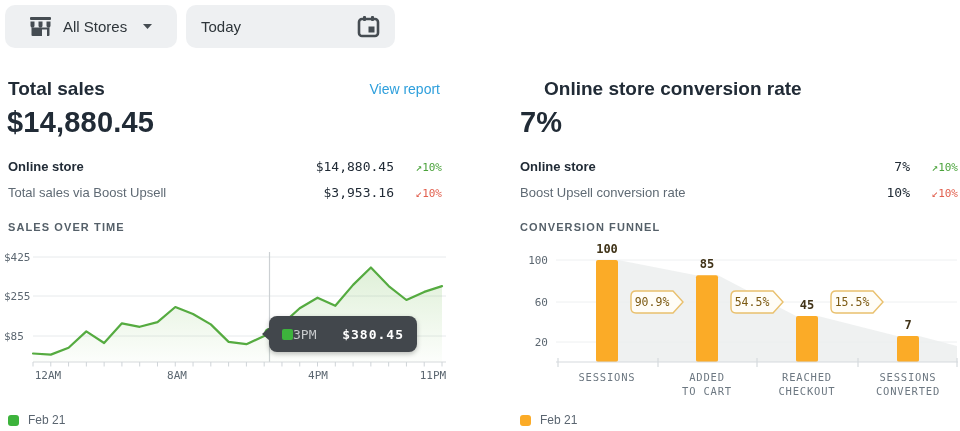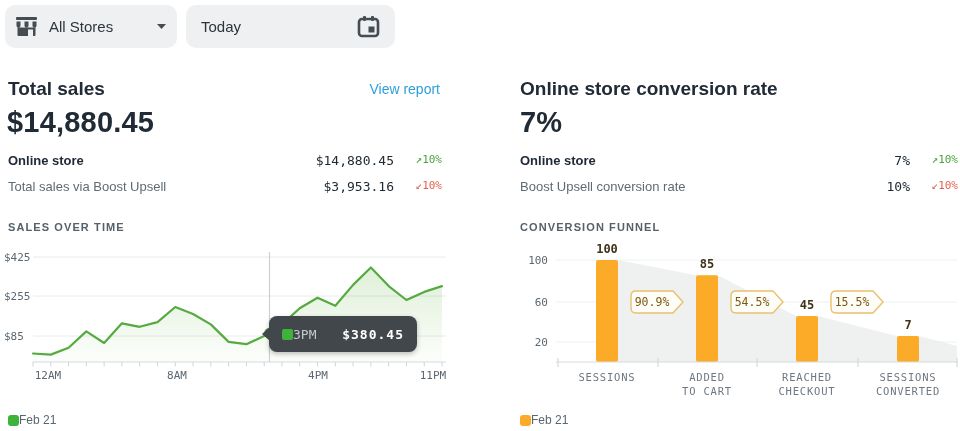--- a/index.html
+++ b/index.html
@@ -1,38 +1,38 @@
 <!DOCTYPE html>
 <html><head>
 <meta charset="utf-8">
 <style>
   html,body{margin:0;padding:0;background:#fff;}
   .canvas{position:relative;width:960px;height:431px;background:#ffffff;overflow:hidden;
           font-family:"Liberation Sans",sans-serif;-webkit-font-smoothing:antialiased;}
   
   .chip{position:absolute;top:5px;height:43px;background:#eef0f2;border-radius:10px;
         display:flex;align-items:center;box-sizing:border-box;cursor:pointer;}
-  #chip-store{left:5px;width:172px;padding:0 10px;gap:11px;}
+  #chip-store{left:5px;width:172px;padding:0 24px;gap:11px;}
   #chip-date{left:186px;width:209px;padding:0 15px;justify-content:space-between;}
   .chip-label{font-size:15px;color:#2e353a;font-weight:500;}
   .chev{margin-left:auto;}
   
   .panel-title{position:absolute;top:78px;font-size:19px;font-weight:700;color:#212b36;text-align:center;}
   #title-left{left:8px;}
-  #title-right{left:520px;}
+  #title-right{left:544px;}
   .view-report{position:absolute;top:81px;left:352px;width:88px;text-align:right;
                font-size:14px;color:#2e9fdc;cursor:pointer;}
   .big-value{position:absolute;top:106px;font-size:29px;font-weight:700;color:#212b36;letter-spacing:.2px;}
   #big-left{left:7px;}
   #big-right{left:520px;}
   
   .rows{position:absolute;top:153px;display:flex;flex-direction:column;gap:5px;}
   #rows-left{left:8px;width:434px;}
   #rows-right{left:520px;width:438px;}
-  .mrow{display:flex;align-items:flex-start;height:21px;font-size:13px;}
+  .mrow{display:flex;align-items:flex-end;height:21px;font-size:13px;}
   .mrow .lab{flex:1;color:#5f6a74;}
   .mrow.first .lab{font-weight:700;color:#212b36;}
   .mrow .val{font-family:"DejaVu Sans Mono",monospace;font-size:13px;color:#212b36;}
   .mrow .delta{width:48px;text-align:right;font-family:"DejaVu Sans Mono",monospace;font-size:11px;}
   .delta.up{color:#4ba33c;}
   .delta.down{color:#e2604f;}
   
   .section-label{position:absolute;top:221px;font-size:11px;font-weight:700;color:#556069;letter-spacing:1.1px;}
   #section-left{left:8px;}
   #section-right{left:520px;}
@@ -48,21 +48,21 @@
   .tooltip{position:absolute;left:269px;top:316px;width:148px;height:36px;background:#42474c;
            border-radius:8px;display:flex;align-items:center;padding:0 13px;box-sizing:border-box;gap:0;
            box-shadow:0 2px 5px rgba(0,0,0,.25);}
   .tooltip:before{content:"";position:absolute;left:-7px;top:11px;width:0;height:0;
                   border-top:7px solid transparent;border-bottom:7px solid transparent;
                   border-right:8px solid #42474c;}
   .tt-swatch{width:11px;height:11px;border-radius:2px;background:#3db33c;flex:0 0 auto;}
   .tt-time{font-family:"DejaVu Sans Mono",monospace;font-size:13px;color:#c6c9cb;}
   .tt-val{margin-left:auto;font-family:"DejaVu Sans Mono",monospace;font-size:13px;font-weight:700;color:#fff;letter-spacing:1px;}
   
-  .legend{position:absolute;top:413px;display:flex;align-items:center;gap:0;font-size:12px;color:#5a6570;}
+  .legend{position:absolute;top:413px;display:flex;align-items:center;gap:9px;font-size:12px;color:#5a6570;}
   #legend-left{left:8px;}
   #legend-right{left:520px;}
   .lg-swatch{width:11px;height:11px;border-radius:3px;}
   .lg-green{background:#3db33c;}
   .lg-orange{background:#fbab27;}
 </style>
 </head>
 <body>
 
 <div class="canvas">

